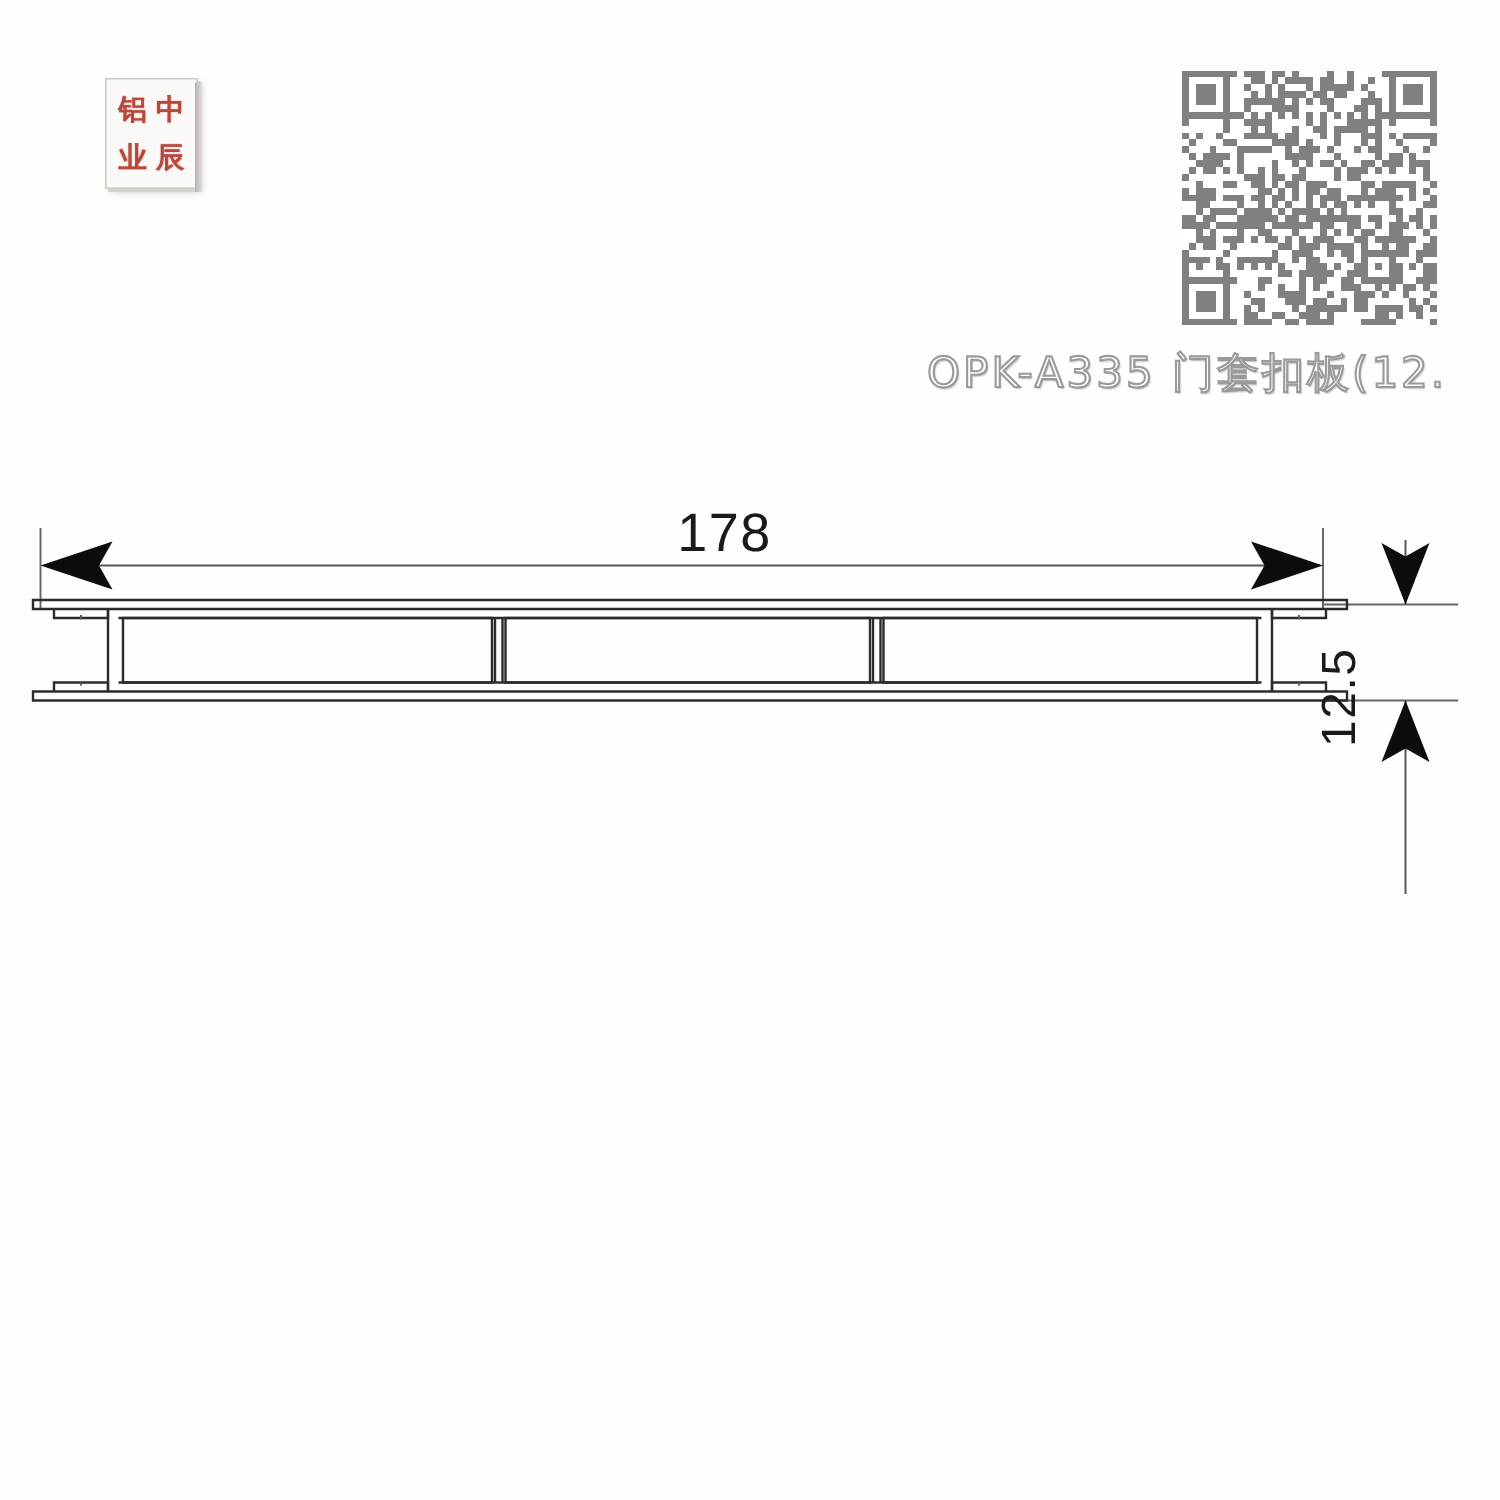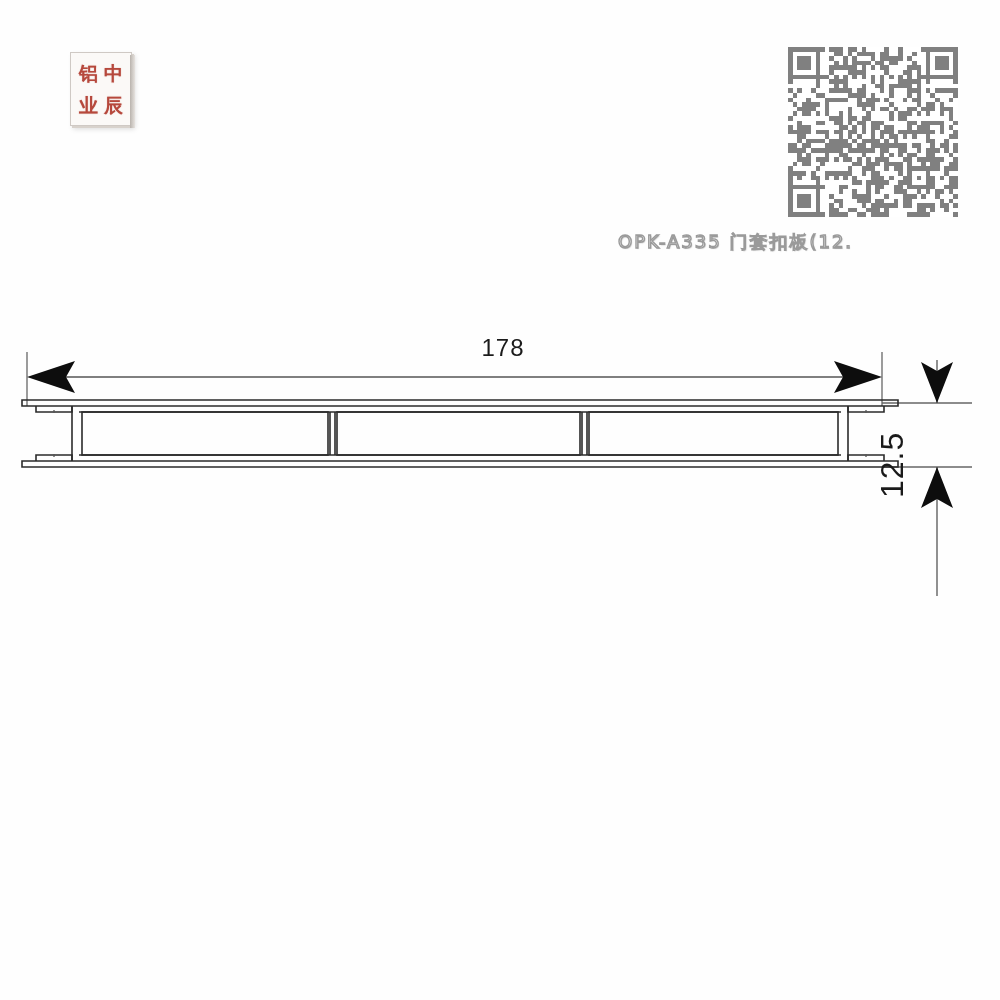--- a/index.html
+++ b/index.html
@@ -84,21 +84,21 @@
     width: 170px;
     height: 170px;
   }
 
   
   .product-label {
     position: absolute;
     left: 618px;
     top: 230px;
     font-family: "DejaVu Sans", sans-serif;
-    font-size: 18px;
+    font-size: 28px;
     letter-spacing: 2px;
     color: #ffffff;
     -webkit-text-stroke: 1.4px #9a9a9a;
     text-shadow: 1px 1px 1px rgba(150,150,150,.5);
     white-space: nowrap;
   }
 
   
   .drawing {
     position: absolute;
@@ -108,25 +108,25 @@
     height: 1000px;
     pointer-events: none;
   }
 
   .dim-text {
     position: absolute;
     font-family: "Liberation Sans", sans-serif;
     color: #1a1a1a;
   }
   .dim-width {
-    left: 458px;
+    left: 438px;
     top: 334px;
     width: 90px;
     text-align: center;
-    font-size: 24px;
+    font-size: 36px;
     letter-spacing: 1px;
   }
   .dim-height {
     left: 874px;
     top: 498px;
     font-size: 32px;
     letter-spacing: 1px;
     transform: rotate(-90deg);
     transform-origin: left top;
     white-space: nowrap;

